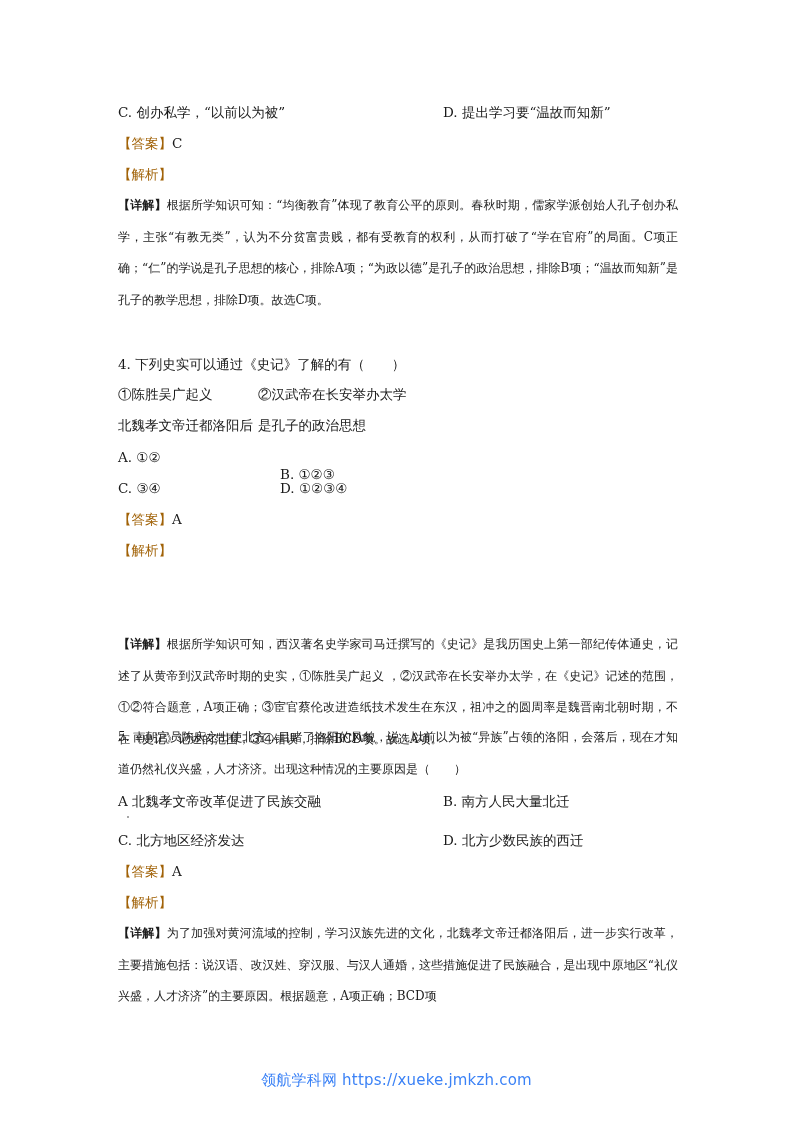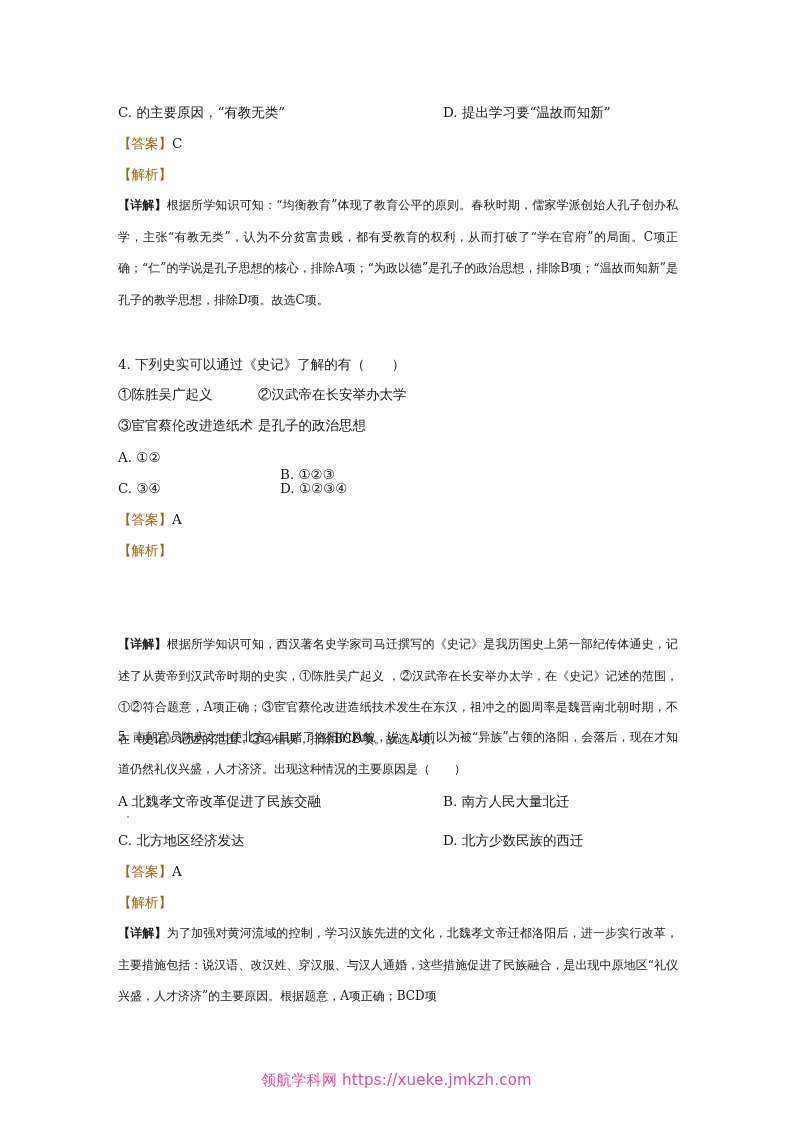--- a/index.html
+++ b/index.html
@@ -60,46 +60,46 @@
       border-radius: 1px;
     }
     .footer {
       position: absolute;
       left: 0;
       width: 793px;
       top: 1071px;
       text-align: center;
       font-family: "DejaVu Sans", "Liberation Sans", sans-serif;
       font-size: 15px;
-      color: #ec4899;
+      color: #3b82f6;
       letter-spacing: 0.2px;
     }
   </style>
 </head>
 <body>
 
 <div class="page">
 
-  <div class="line" style="top:102px;">C. 的主要原因，“有教无类”</div>
+  <div class="line" style="top:102px;">C. 创办私学，“以前以为被”</div>
   <div class="opt-right" style="left:325px; top:102px;">D. 提出学习要“温故而知新”</div>
 
   <div class="line" style="top:133px;">
     <span class="tag">【答案】</span><span>C</span>
   </div>
   <div class="line" style="top:164px;">
     <span class="tag">【解析】</span>
   </div>
   <div class="para" style="top:190px;">
     <span class="tag-strong">【详解】</span><span>根据所学知识可知：“均衡教育”体现了教育公平的原则。春秋时期，儒家学派创始人孔子创办私学，主张“有教无类”，认为不分贫富贵贱，都有受教育的权利，从而打破了“学在官府”的局面。C项正确；“仁”的学说是孔子思想的核心，排除A项；“为政以德”是孔子的政治思想，排除B项；“温故而知新”是孔子的教学思想，排除D项。故选C项。</span>
   </div>
 
   <div class="line" style="top:354px;">4. 下列史实可以通过《史记》了解的有（　　）</div>
   <div class="line" style="top:384px;">①陈胜吴广起义</div>
   <div class="opt-right" style="left:140px; top:384px;">②汉武帝在长安举办太学</div>
-  <div class="line" style="top:415px;">③宦官蔡伦改进造纸术</div>
+  <div class="line" style="top:415px;">北魏孝文帝迁都洛阳后</div>
   <div class="opt-right" style="left:140px; top:415px;">是孔子的政治思想</div>
 
   <div class="line" style="top:447px;">A. ①②</div>
   <div class="opt-right" style="left:162px; top:464px;">B. ①②③</div>
   <div class="line" style="top:478px;">C. ③④</div>
   <div class="opt-right" style="left:162px; top:478px;">D. ①②③④</div>
 
   <div class="line" style="top:509px;">
     <span class="tag">【答案】</span><span>A</span>
   </div>

